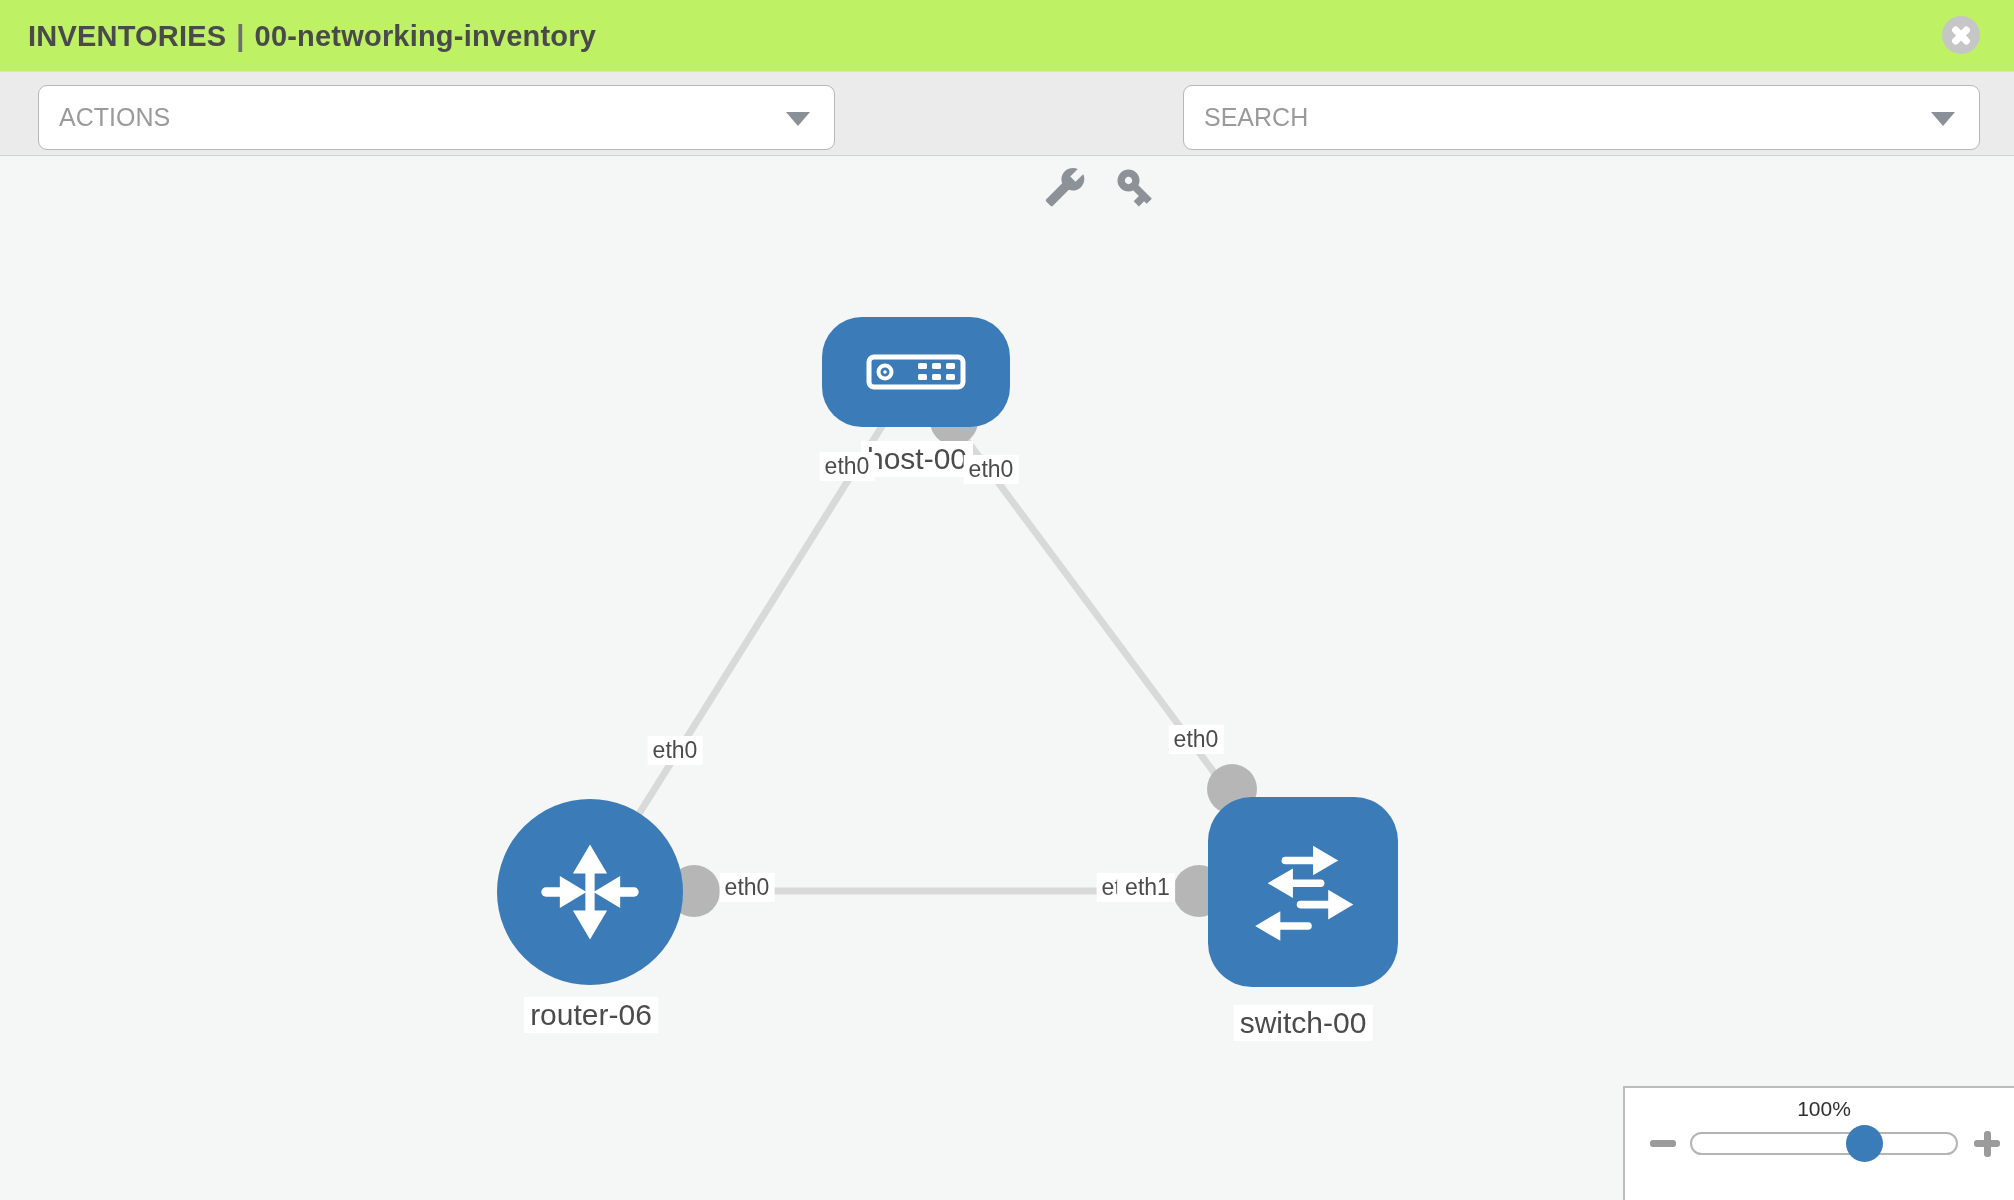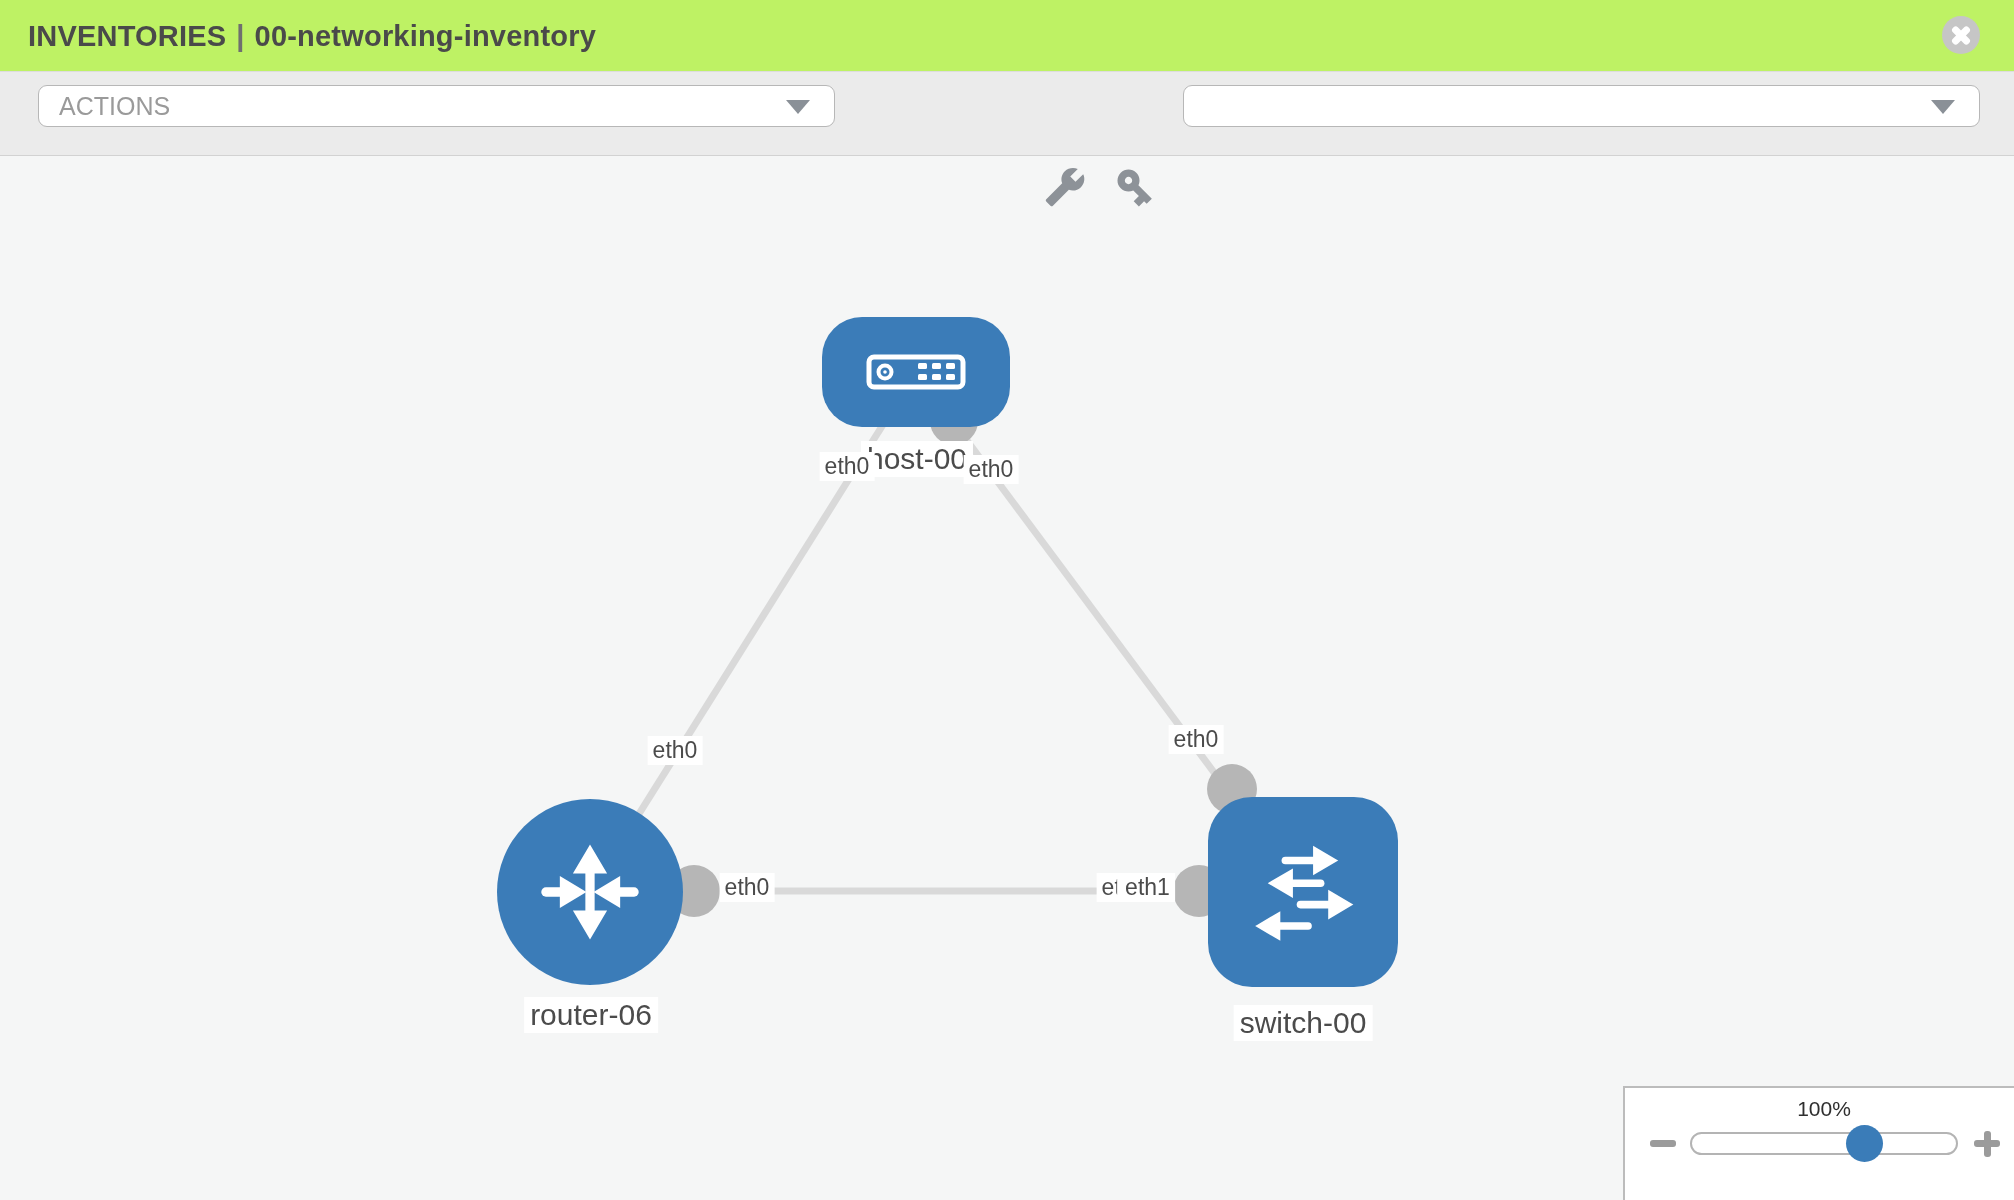--- a/index.html
+++ b/index.html
@@ -48,21 +48,21 @@
   .x-icon::before { transform:rotate(45deg); }
   .x-icon::after  { transform:rotate(-45deg); }
 
   
   .toolbar {
     position:absolute; left:0; top:71px; width:2014px; height:85px;
     background:#ebebeb; border-top:1px solid #dddddd; border-bottom:1px solid #d2d2d2;
     z-index:10;
   }
   .select-box {
-    position:absolute; top:13px; height:42px;
+    position:absolute; top:13px; height:65px;
     background:#ffffff; border:1px solid #b7b7b7; border-radius:9px;
     display:flex; align-items:center; padding:0 20px;
   }
   .actions-select { left:38px;  width:797px; cursor:pointer; }
   .search-select  { left:1183px; width:797px; }
   .select-text { color:#9a9a9a; font-size:25px; }
   .caret {
     position:absolute; right:24px; top:50%; margin-top:-6px;
     width:0; height:0;
     border-left:12px solid transparent; border-right:12px solid transparent;
@@ -200,20 +200,21 @@
 
   <button class="tool-btn key-btn">
     <svg width="44" height="44" viewBox="0 0 24 24">
       <g transform="rotate(45 12 12)">
         <path fill="#8d9298" d="M12.65 10C11.83 7.67 9.61 6 7 6c-3.31 0-6 2.69-6 6s2.69 6 6 6c2.61 0 4.83-1.67 5.65-4H17v4h4v-4h2v-4H12.65zM7 14c-1.1 0-2-.9-2-2s.9-2 2-2 2 .9 2 2-.9 2-2 2z"></path>
       </g>
     </svg>
   </button>
 
   <div class="select-box search-select">
+    <input class="search-input" type="text" placeholder="SEARCH" style="">
     <span class="caret"></span>
   </div>
 
 </div>
 
 <div class="zoom-panel">
   <div class="zoom-value">100%</div>
   <button class="zoom-minus-btn">
     <span class="minus-glyph"></span>
   </button>

